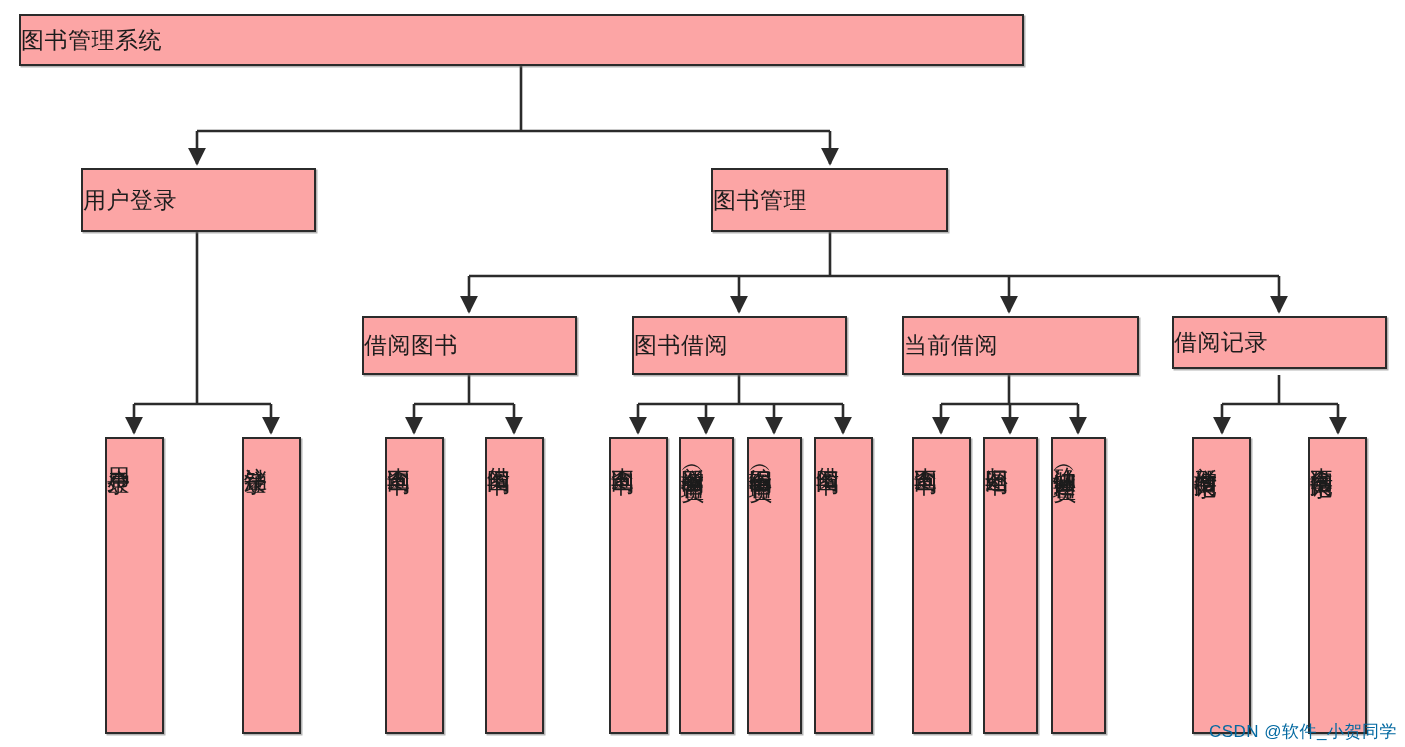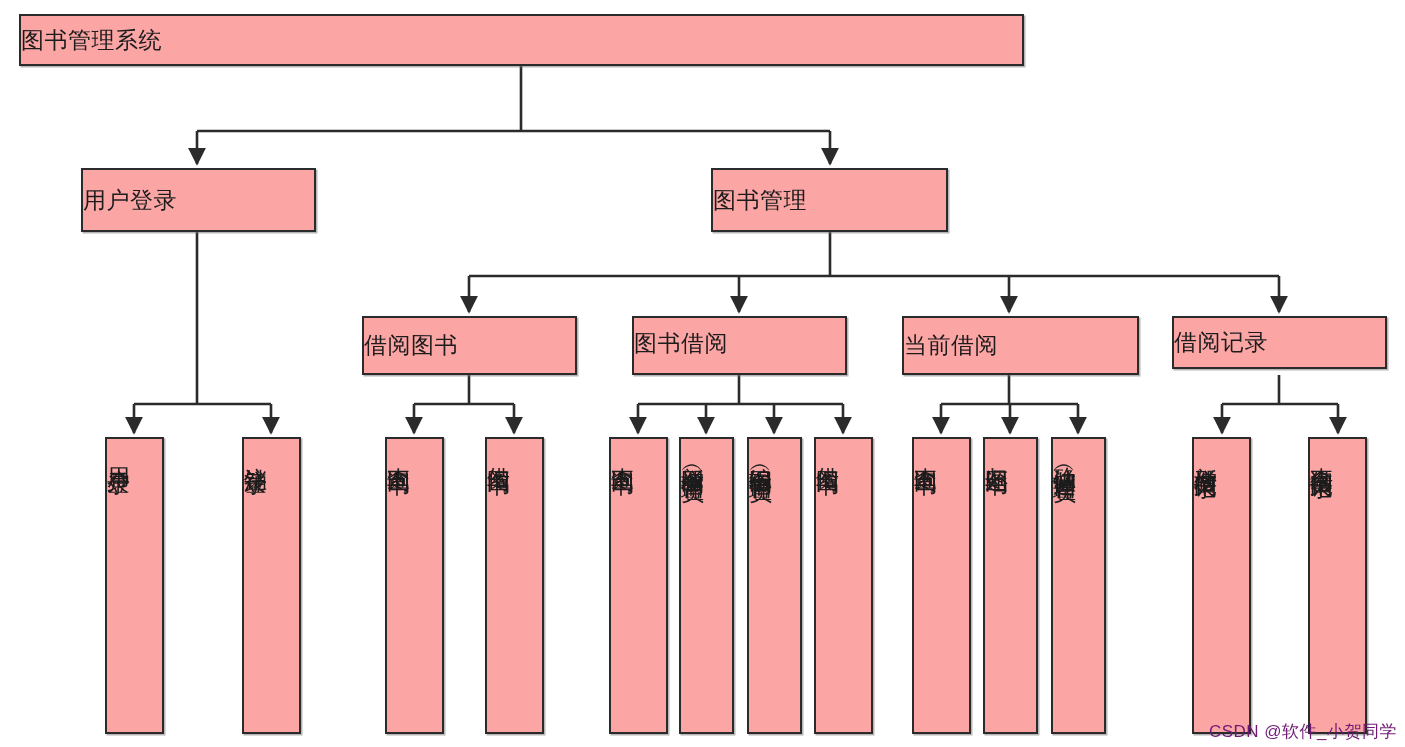--- a/index.html
+++ b/index.html
@@ -60,21 +60,21 @@
     font-size: 23px;
     line-height: 1.0;
     letter-spacing: 2px;
     white-space: nowrap;
   }
   .watermark {
     position: absolute;
     right: 8px;
     bottom: 4px;
     font-size: 17px;
-    color: #701a75;
+    color: #0369a1;
     letter-spacing: 0.5px;
     white-space: nowrap;
   }
 </style>
 </head>
 <body>
 
 <div id="canvas">
 
   <svg class="edges" viewBox="0 0 1405 747">
@@ -134,21 +134,21 @@
   <div class="node h" style="left:81px; top:168px; width:235px; height:64px;">
     <span class="label">用户登录</span>
   </div>
   <div class="node h" style="left:711px; top:168px; width:237px; height:64px;">
     <span class="label">图书管理</span>
   </div>
 
   <div class="node h" style="left:362px; top:316px; width:215px; height:59px;">
     <span class="label">借阅图书</span>
   </div>
-  <div class="node h" style="left:632px; top:316px; width:215px; height:59px;font-family:Liberation Mono, monospace;">
+  <div class="node h" style="left:632px; top:316px; width:215px; height:59px;">
     <span class="label">图书借阅</span>
   </div>
   <div class="node h" style="left:902px; top:316px; width:237px; height:59px;">
     <span class="label">当前借阅</span>
   </div>
   <div class="node h" style="left:1172px; top:316px; width:215px; height:53px;">
     <span class="label">借阅记录</span>
   </div>
 
   <div class="node v" style="left:105px; top:437px; width:59px; height:297px;">

